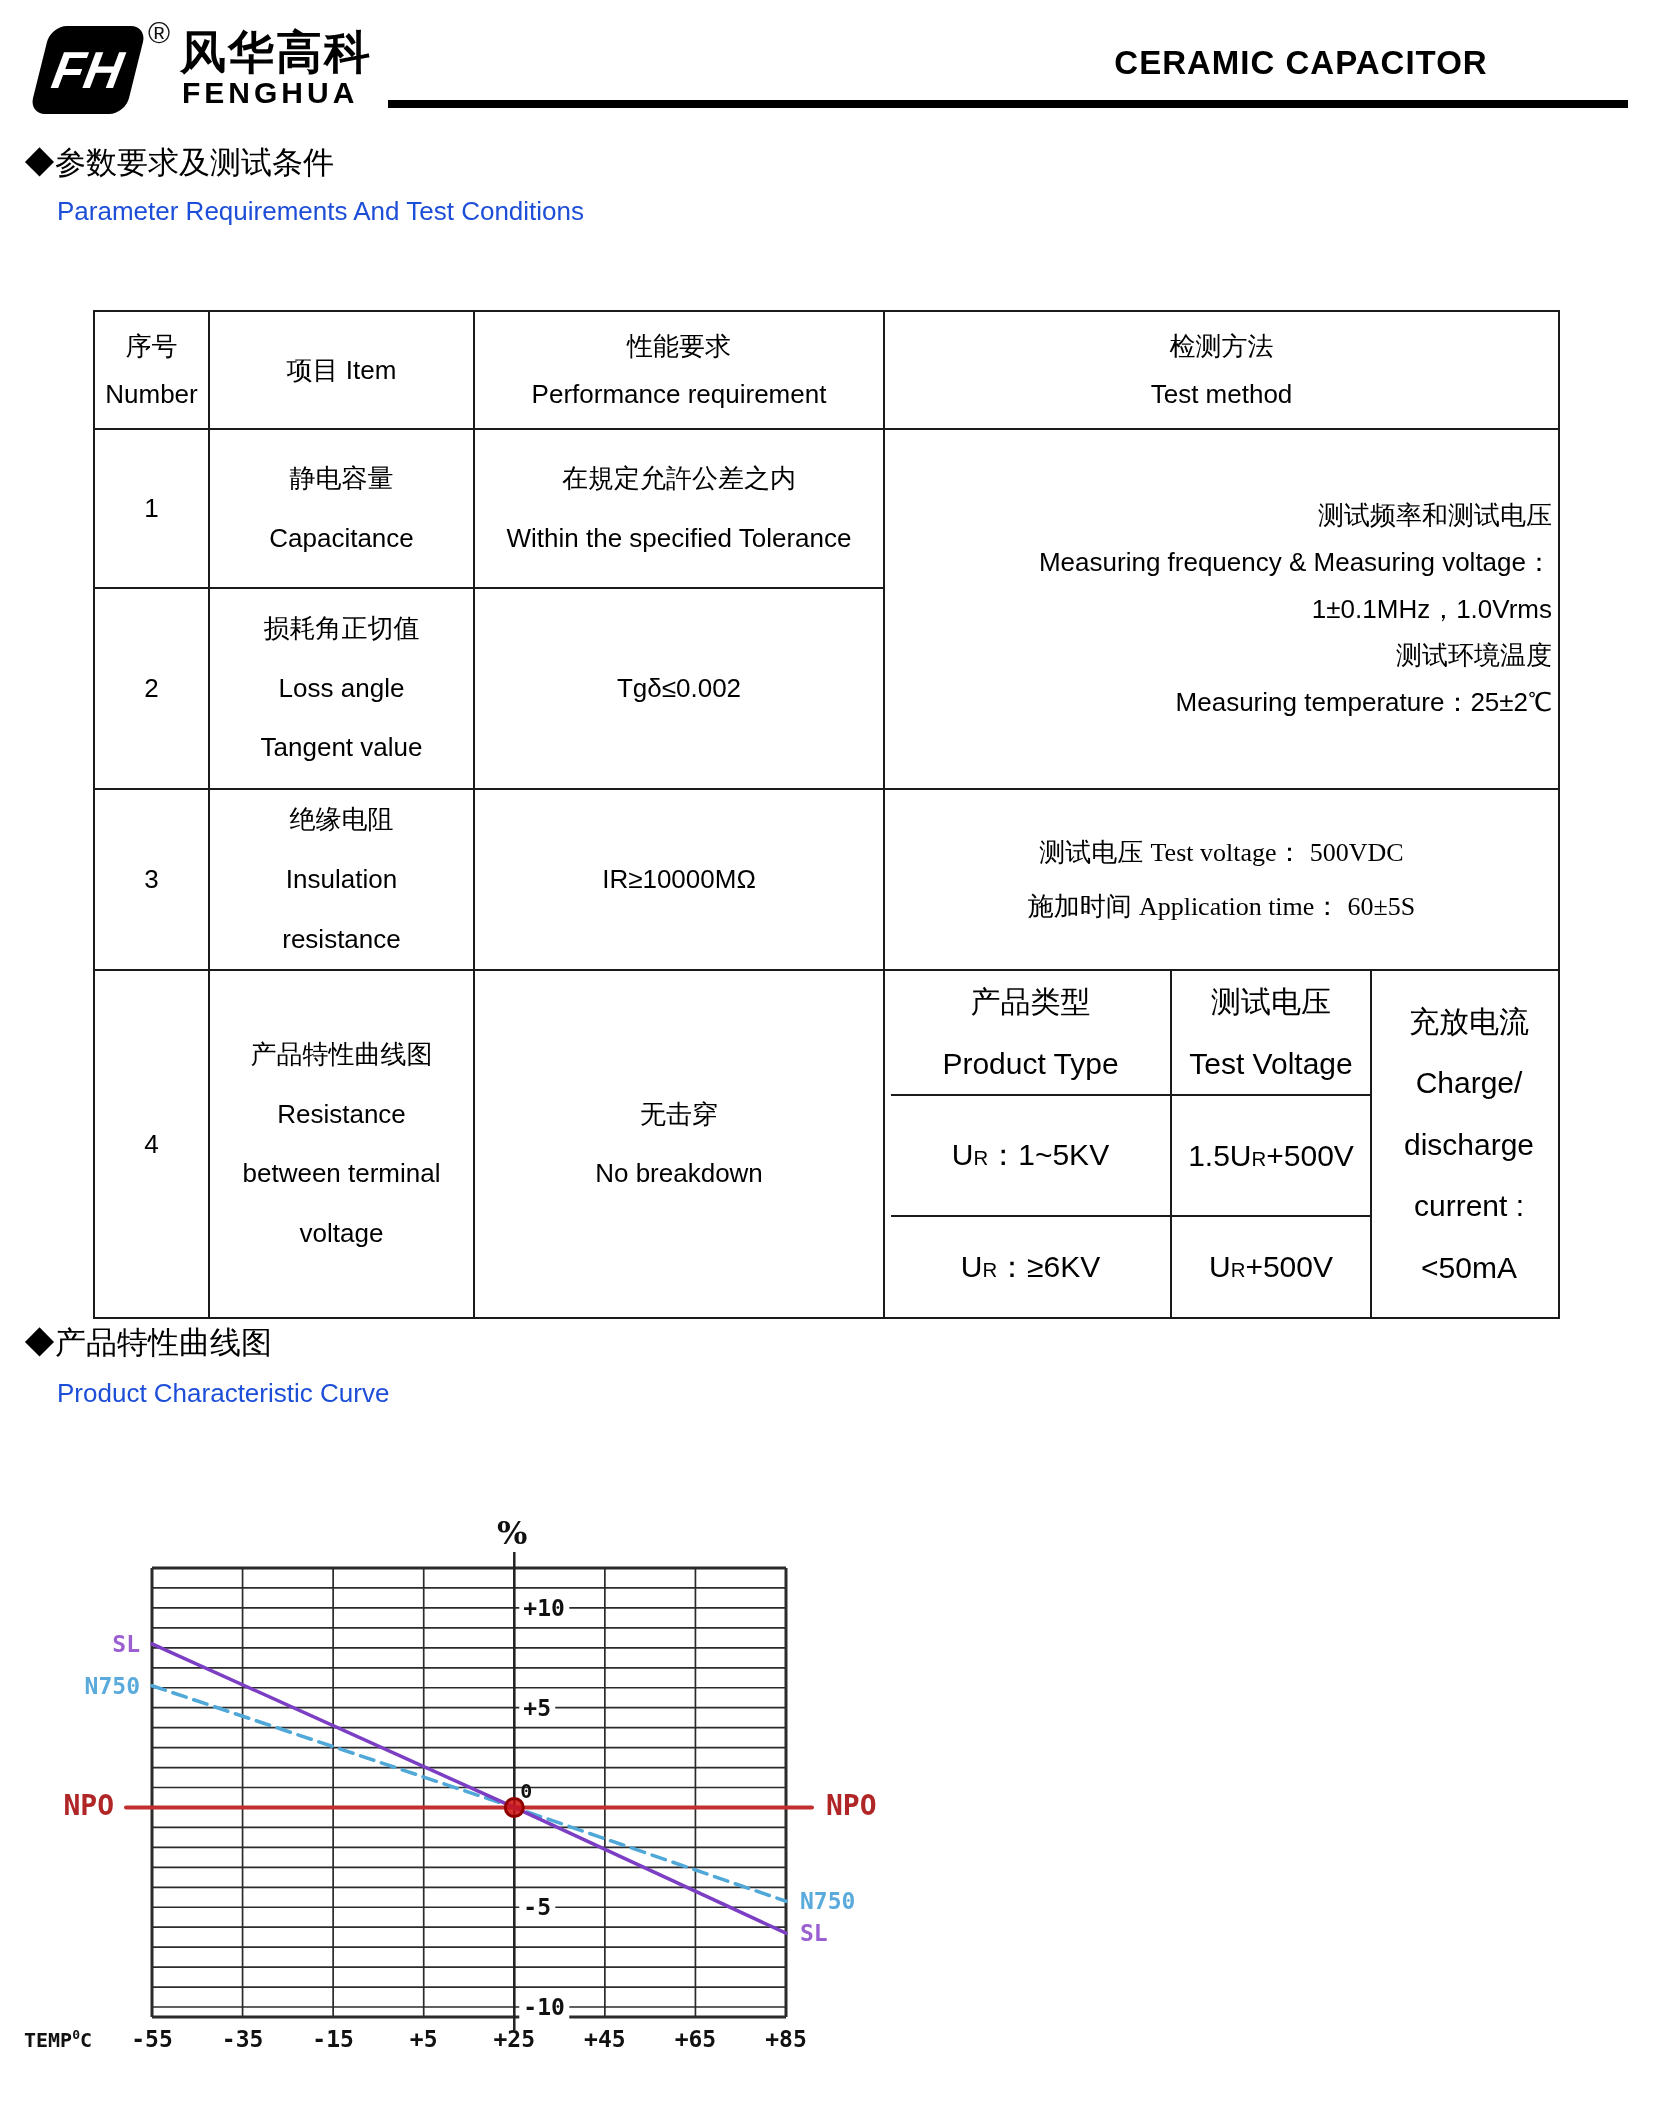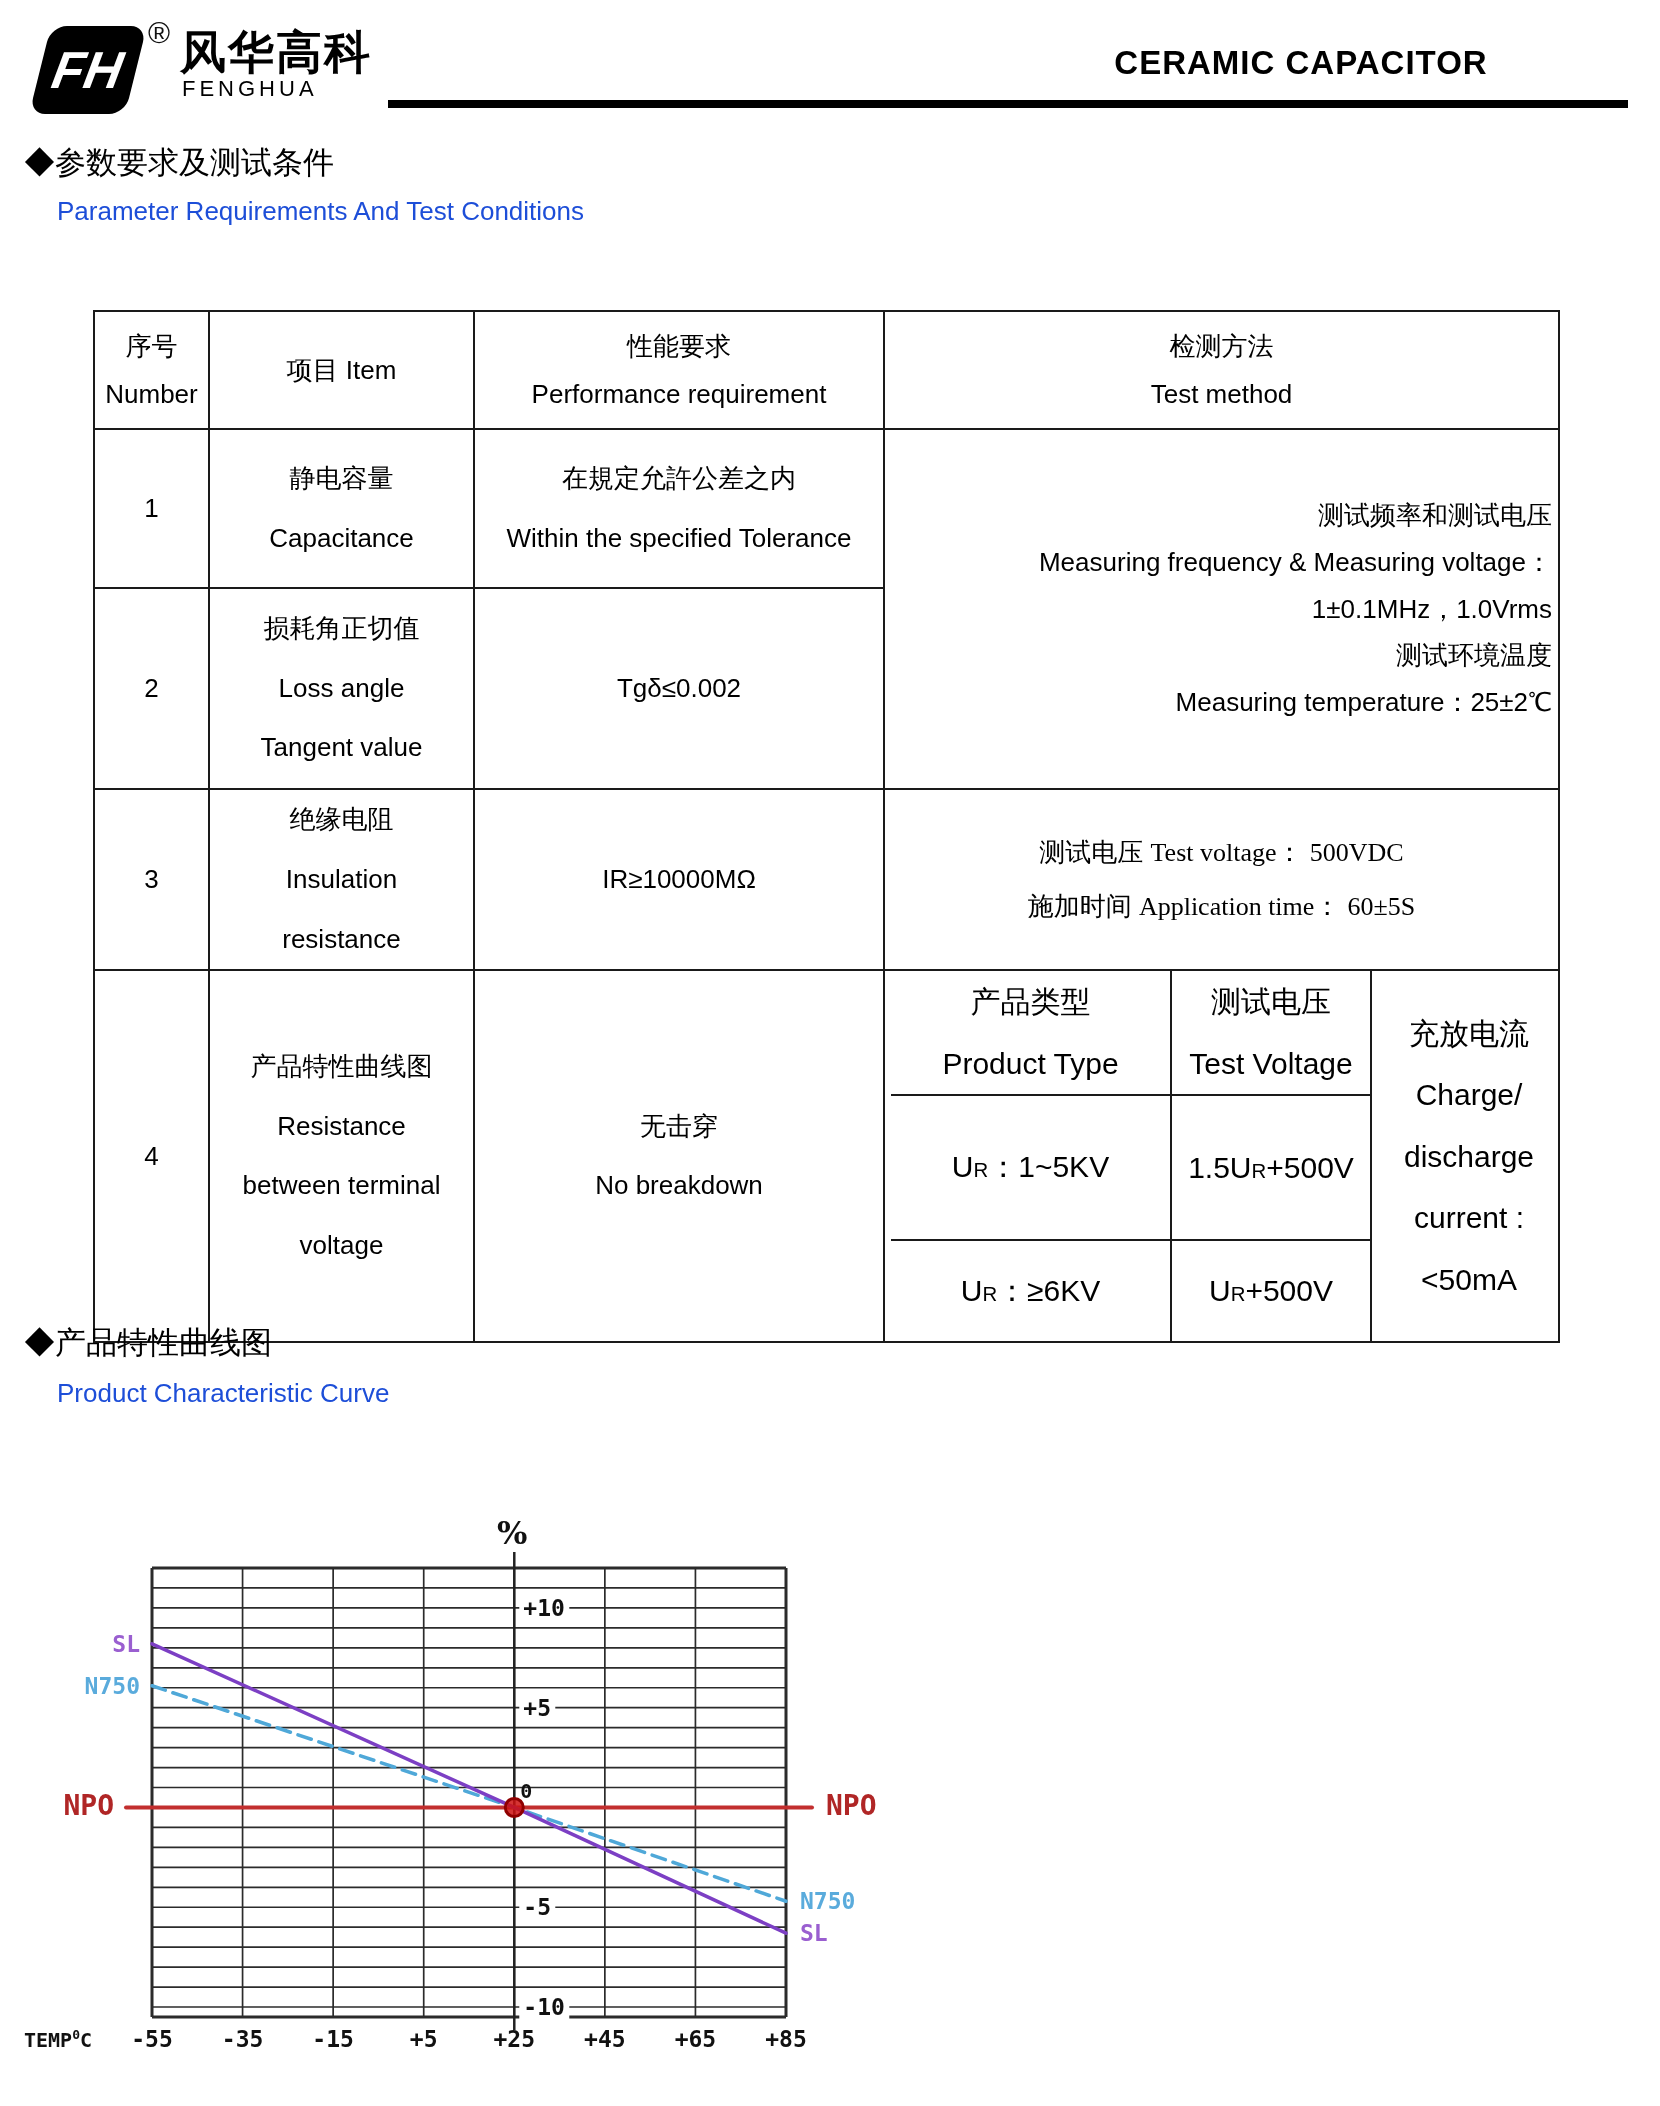--- a/index.html
+++ b/index.html
@@ -5,21 +5,21 @@
   html,body{margin:0;padding:0;background:#fff;}
   .page{position:relative;width:1660px;height:2106px;background:#ffffff;
         font-family:"Liberation Sans",sans-serif;color:#000;overflow:hidden;}
   .abs{position:absolute;}
   
   .logo-mark{position:absolute;left:40px;top:26px;width:96px;height:88px;background:#000;
              border-radius:16px;transform:skewX(-14deg);display:flex;align-items:center;justify-content:center;}
   .logo-mark span{color:#fff;font-style:italic;font-weight:bold;font-size:52px;transform:skewX(4deg);}
   .reg-mark{position:absolute;left:148px;top:16px;font-size:30px;color:#111;}
   .brand-cn{position:absolute;left:180px;top:22px;font-size:46px;font-weight:bold;letter-spacing:2px;}
-  .brand-en{position:absolute;left:182px;top:76px;font-size:22px;font-weight:normal;letter-spacing:4px;}
+  .brand-en{position:absolute;left:182px;top:76px;font-size:30px;font-weight:bold;letter-spacing:4px;}
   .doc-title{position:absolute;left:1000px;top:44px;width:602px;text-align:center;
              font-size:33px;font-weight:bold;letter-spacing:1px;}
   .hrule{position:absolute;left:388px;top:100px;width:1240px;height:8px;background:#000;}
   
   .sec-cn{position:absolute;font-size:31px;color:#000;}
   .sec-en{position:absolute;font-size:26px;color:#1d4ed8;}
   
   .tblwrap{position:absolute;left:85px;top:310px;padding-left:8px;}
   table.tbl{border-collapse:collapse;table-layout:fixed;width:1465px;}
   table.tbl td{border:2.5px solid #1a1a1a;text-align:center;vertical-align:middle;
@@ -154,21 +154,21 @@
                 <span class="nln">Test Voltage</span>
               </td>
               <td class="lastcol" rowspan="3">
                 <span class="nln">充放电流</span>
                 <span class="nln">Charge/</span>
                 <span class="nln">discharge</span>
                 <span class="nln">current :</span>
                 <span class="nln">&lt;50mA</span>
               </td>
             </tr>
-            <tr style="height:145px">
+            <tr style="height:121px">
               <td>
                 <span>U</span><span class="subR">R</span><span>：1~5KV</span>
               </td>
               <td>
                 <span>1.5U</span><span class="subR">R</span><span>+500V</span>
               </td>
             </tr>
             <tr style="height:101px">
               <td>
                 <span>U</span><span class="subR">R</span><span>：≥6KV</span>

